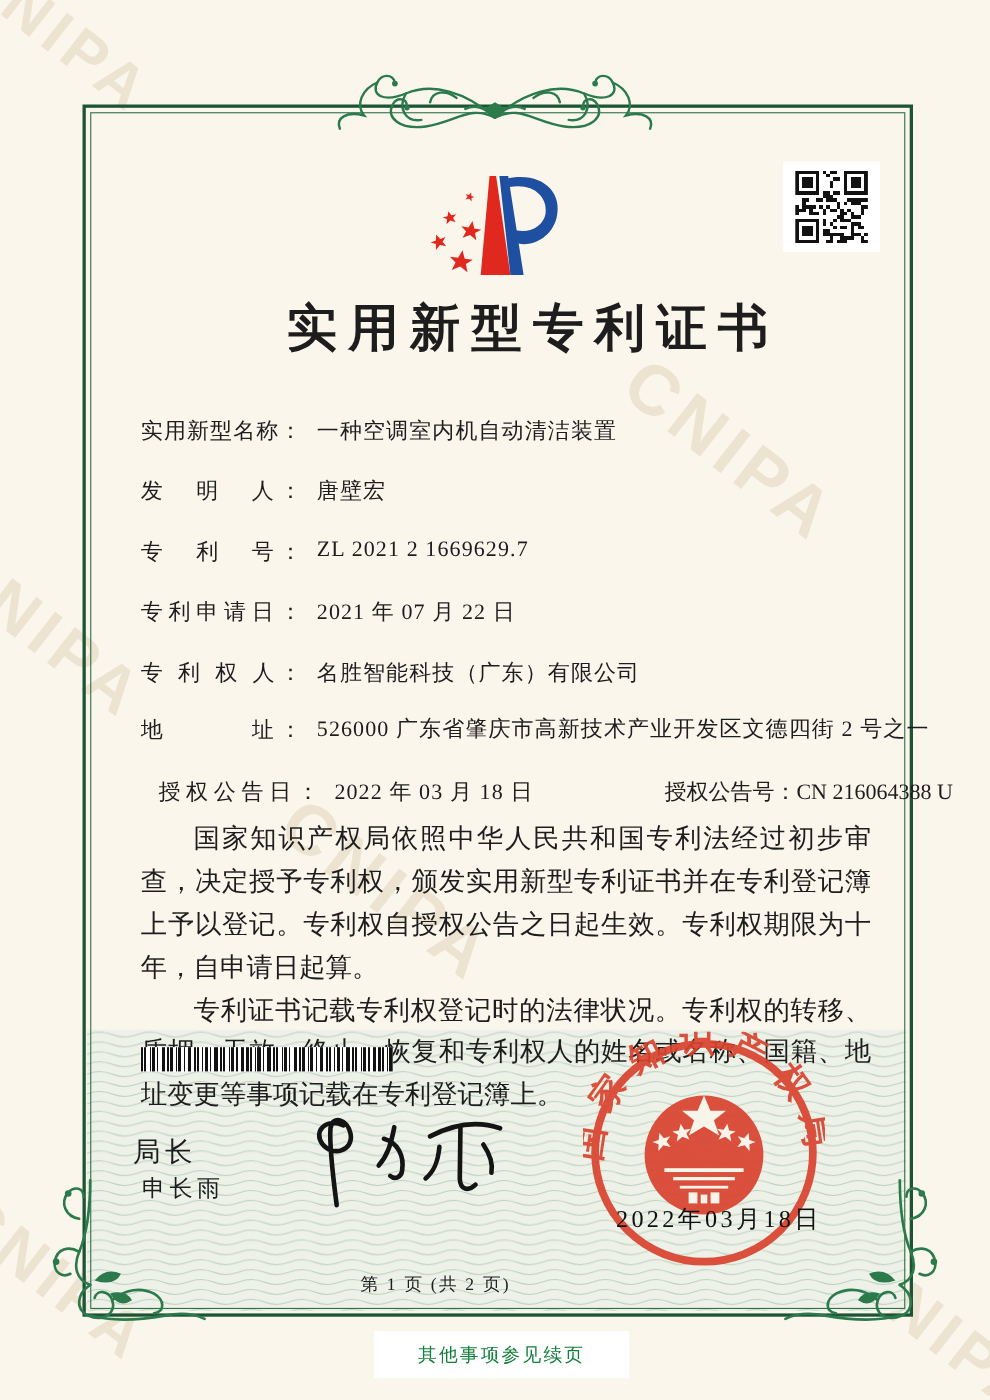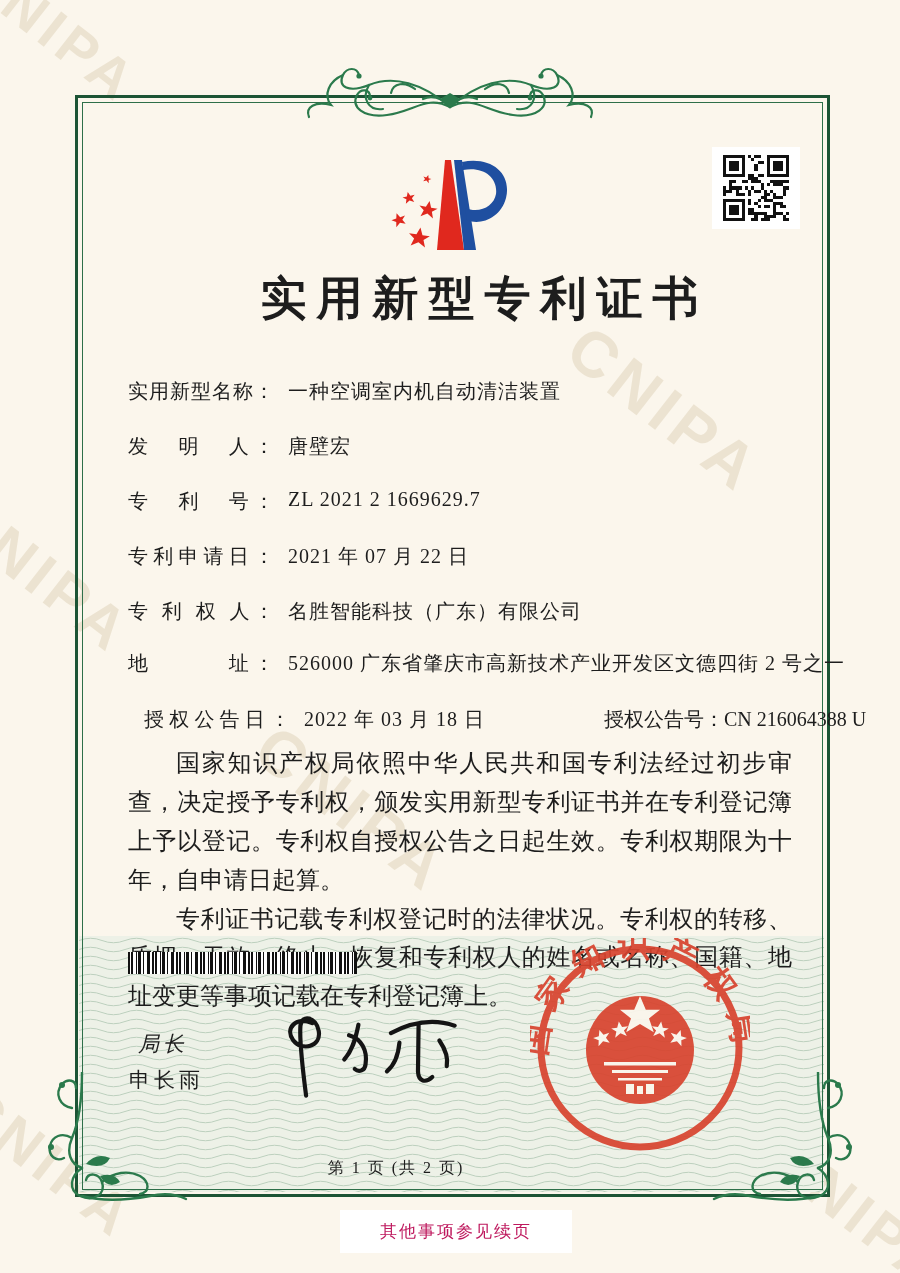--- a/index.html
+++ b/index.html
@@ -33,33 +33,33 @@
   
   .paras{position:absolute;left:128px;top:744px;width:664px;font-size:24px;
       line-height:1.62;text-align:justify;}
   .paras p{margin:0;text-indent:2em;}
   
   .barcode{position:absolute;left:128px;top:952px;width:229px;height:22px;background:#fff;
       background-image:repeating-linear-gradient(90deg,
         #111 0 2px,#fff 2px 3px,#111 3px 5px,#fff 5px 8px,#111 8px 9px,#fff 9px 10px,
         #111 10px 13px,#fff 13px 15px,#111 15px 16px,#fff 16px 19px,#111 19px 22px,#fff 22px 24px);}
   
-  .sig-title{position:absolute;left:138px;top:1030px;font-size:21px;letter-spacing:4px;font-style:italic;}
+  .sig-title{position:absolute;left:121px;top:1030px;font-size:25px;letter-spacing:4px;}
   .sig-name{position:absolute;left:129px;top:1066px;font-size:21px;letter-spacing:4px;}
   .sig-script{position:absolute;left:268px;top:1000px;}
   
   .seal{position:absolute;left:530px;top:938px;}
   .seal-date{position:absolute;left:560px;top:1093px;font-size:22px;letter-spacing:3px;
       color:#111;white-space:nowrap;}
   
   .page-indicator{position:absolute;left:0;top:1158px;width:792px;text-align:center;
       font-size:16px;letter-spacing:2px;}
   .footer-strip{position:absolute;left:340px;top:1210px;width:232px;height:43px;
       background:#ffffff;display:flex;align-items:center;justify-content:center;}
-  .footer-note{font-size:17px;letter-spacing:2px;color:#be185d;}
+  .footer-note{font-size:17px;letter-spacing:2px;color:#15803d;}
   .orn{position:absolute;}
 </style>
 </head>
 <body>
 
 <div class="page">
 
   <div class="wm" style="left:-48px;top:-4px;font-size:56px;">CNIPA</div>
   <div class="wm" style="left:828px;top:-42px;font-size:56px;">CNIPA</div>
   <div class="wm" style="left:552px;top:372px;font-size:64px;">CNIPA</div>
@@ -349,20 +349,21 @@
           <rect x="74" y="124" width="72" height="3.5"></rect>
           <rect x="82" y="132" width="56" height="3"></rect>
           <rect x="88" y="140" width="44" height="2.5"></rect>
           <rect x="96" y="146" width="8" height="10"></rect>
           <rect x="116" y="146" width="8" height="10"></rect>
           <rect x="107" y="148" width="6" height="8"></rect>
         </g>
       </g>
     </g>
   </svg>
+  <div class="seal-date">2022年03月18日</div>
 
   <div class="page-indicator">第 1 页 (共 2 页)</div>
 
   <div class="footer-strip">
     <span class="footer-note">其他事项参见续页</span>
   </div>
 
 </div>
 
 </body></html>

